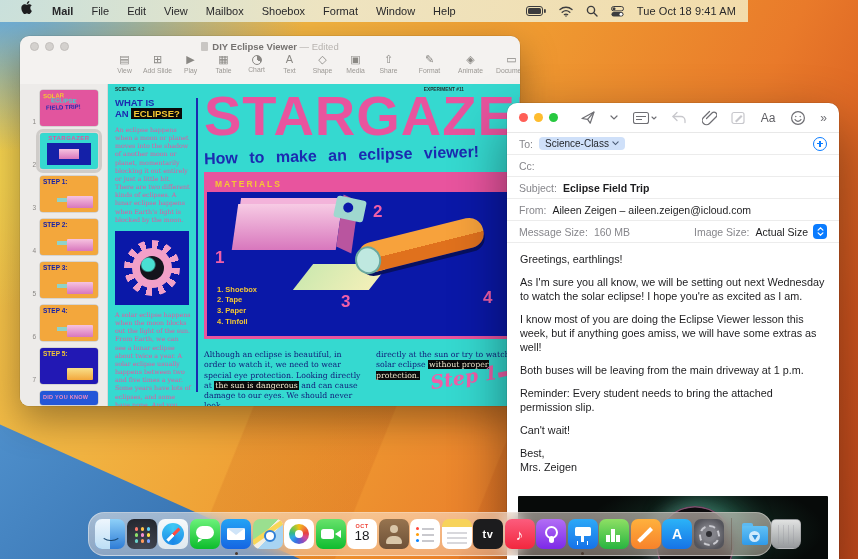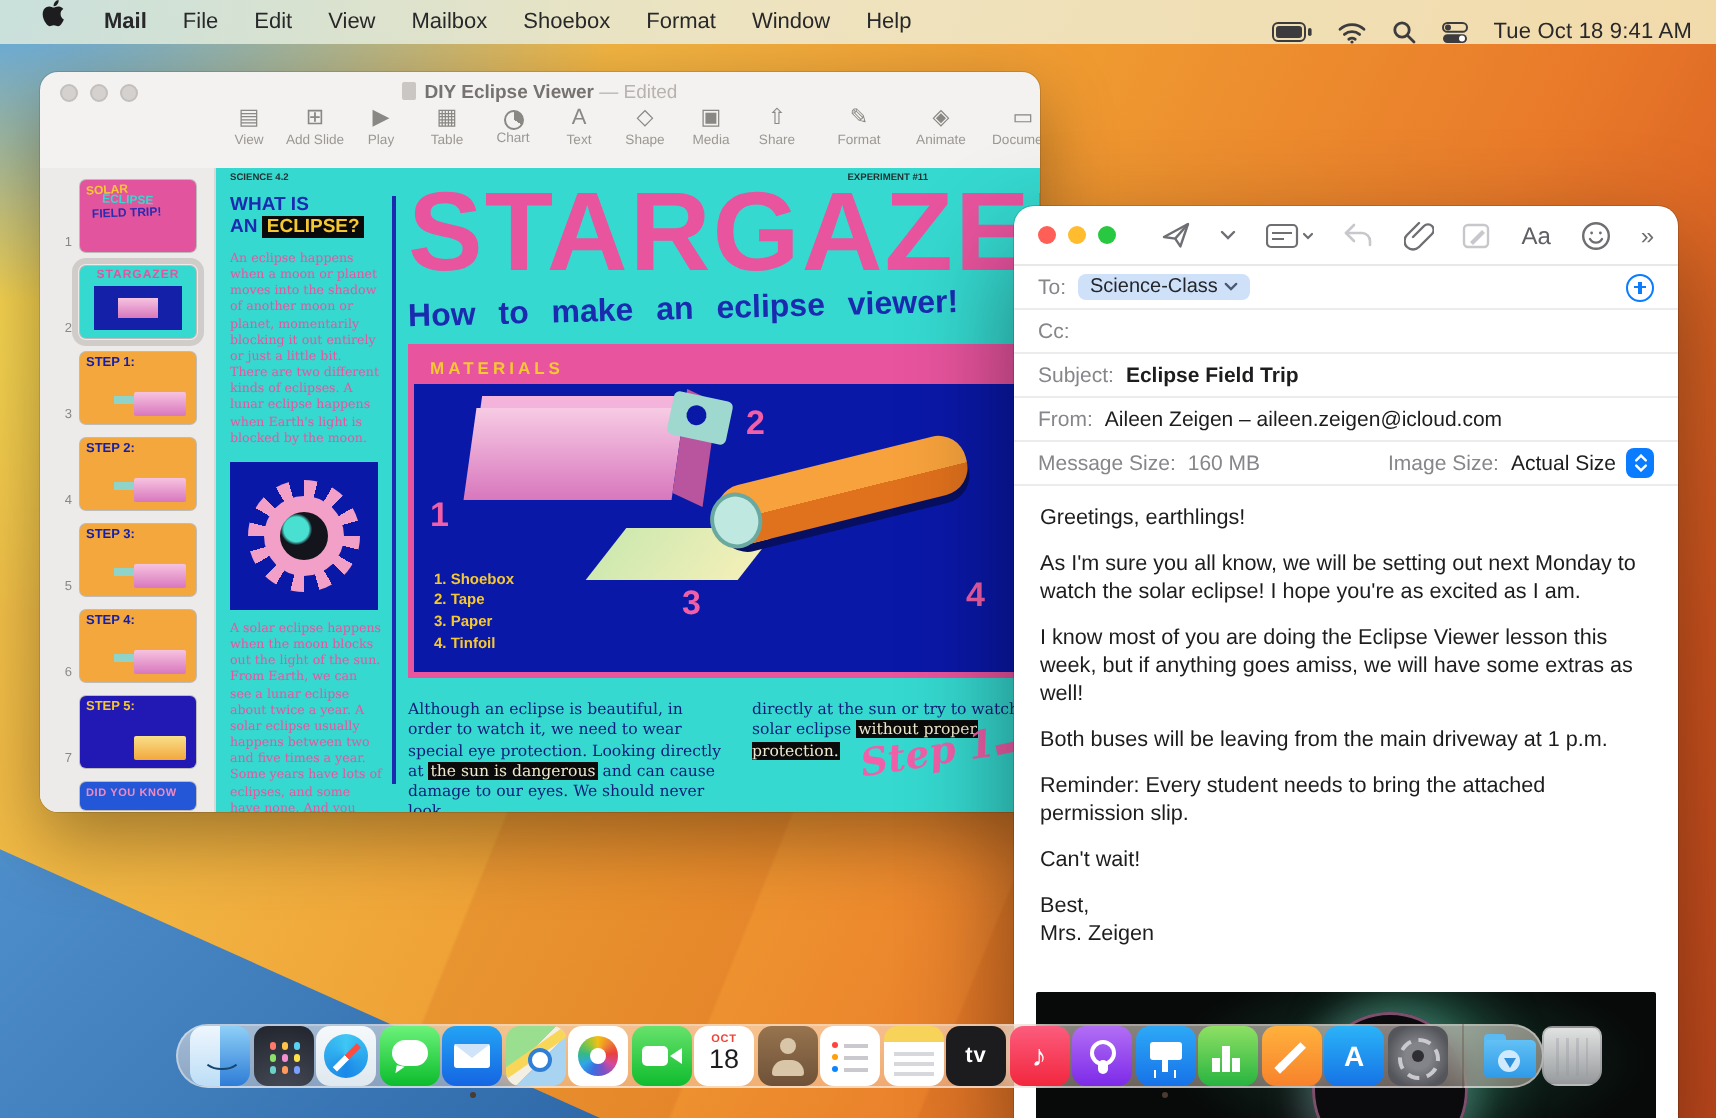--- a/index.html
+++ b/index.html
@@ -9,23 +9,23 @@
       radial-gradient(120% 90% at 0% 0%, #57a6e8 0%, rgba(87,166,232,0) 30%),
       radial-gradient(90% 60% at -5% 30%, #f3d24f 0%, rgba(243,210,79,0) 42%),
       linear-gradient(118deg, #f2cb4e 0%, #f1b341 28%, #ef9a31 48%, #e97a2a 70%, #d4561f 88%, #c54a1d 100%);
   }
   .wp-stripes { position:absolute; left:0; right:0; top:58%; bottom:0; pointer-events:none;
     background:linear-gradient(112deg, transparent 30%, rgba(190,80,20,.16) 30.2% 45%, transparent 45.2% 58%, rgba(190,80,20,.18) 58.2% 76%, transparent 76.2%); }
   .wp-blue { position:absolute; left:0; top:416px; width:300px; height:143px; pointer-events:none;
     background:linear-gradient(135deg,#4f90cc,#2f69a9); clip-path:polygon(0 6%, 100% 100%, 0 100%); }
 
   
-  .menubar { position:absolute; left:0; top:0; width:858px; height:22px; z-index:60;
+  .menubar { position:absolute; left:0; top:0; width:748px; height:22px; z-index:60;
     background:linear-gradient(90deg, rgba(211,229,219,.92), rgba(238,233,206,.9) 45%, rgba(243,230,185,.9));
-    display:flex; align-items:flex-end; font-size:11px; color:#28282a; padding:0 12px; }
+    display:flex; align-items:center; font-size:11px; color:#28282a; padding:0 12px; }
   .mb-item { padding:0 9px; line-height:22px; }
   .mb-app { font-weight:700; }
   .mb-right { margin-left:auto; display:flex; align-items:center; gap:13px; }
   .mb-clock { font-size:11px; letter-spacing:.1px; }
   .mb-ic { display:flex; align-items:center; }
 
   
   .lights { display:flex; gap:6px; align-items:center; }
   .lt { width:9px; height:9px; border-radius:50%; }
   .lt-inactive { background:#d4d1ce; border:.5px solid #c2bfbc; }
@@ -136,21 +136,21 @@
   .mail-body { padding:9px 13px 4px; font-size:10.8px; line-height:1.3; color:#1d1d1f; }
   .mail-body p { margin-bottom:9px; }
   .mail-body .sig { margin-bottom:16px; }
   .attachment { margin:2px 11px 10px; height:106px; background:#070a09; position:relative; overflow:hidden; border-radius:1px; }
   .attachment::before { content:""; position:absolute; inset:0;
     background:radial-gradient(55% 65% at 60% 32%, rgba(46,120,92,.4), transparent 70%); }
   .moon { position:absolute; left:57%; top:46%; width:78px; height:78px; margin:-39px 0 0 -39px; border-radius:50%; background:#0b0a0c;
     box-shadow:0 0 16px 5px rgba(110,215,185,.22), 12px -9px 26px 5px rgba(80,205,165,.25), -5px 9px 22px 2px rgba(225,115,195,.16), inset 0 0 0 1.5px rgba(238,148,205,.5); }
 
   
-  .dock { position:absolute; left:88px; top:512px; width:684px; height:32px; z-index:50;
+  .dock { position:absolute; left:88px; top:512px; width:684px; height:44px; z-index:50;
     background:linear-gradient(180deg, rgba(255,243,233,.52), rgba(250,225,210,.42));
     border:1px solid rgba(255,255,255,.4); border-radius:16px; backdrop-filter:blur(8px);
     display:flex; align-items:center; padding:0 6px; gap:1.5px;justify-content:space-between; }
   .dk { width:30px; height:30px; border-radius:7px; position:relative; flex:none; }
   .run-dot { position:absolute; left:50%; bottom:-6px; width:3px; height:3px; margin-left:-1.5px; border-radius:50%; background:#4a3a30; }
   .i-finder { background:linear-gradient(180deg,#8ed0f8,#2e7cd6); overflow:hidden; }
   .i-finder::before { content:""; position:absolute; left:0; top:0; bottom:0; width:50%; background:linear-gradient(180deg,#eef6fd,#bcdef6); }
   .i-finder::after { content:""; position:absolute; left:20%; top:26%; width:60%; height:42%; border:1.6px solid #17456f; border-color:transparent transparent #17456f transparent; border-radius:50%; }
   .i-launchpad { background:radial-gradient(circle at 50% 130%, #4b515e, #22252d); }
   .i-launchpad::before { content:""; position:absolute; left:8px; top:8px; width:3.5px; height:3.5px; border-radius:50%; background:#ff7a6c;
@@ -538,21 +538,21 @@
               <path d="M1 4 L4 1 L7 4"></path>
             </svg>
           <svg width="7" height="4" viewBox="0 0 8 5" fill="none" stroke="#fff" stroke-width="1.5" stroke-linecap="round">
               <path d="M1 1 L4 4 L7 1"></path>
             </svg>
         </span>
       </span>
     </div>
     <div class="mail-body">
       <p>Greetings, earthlings!</p>
-      <p>As I'm sure you all know, we will be setting out next Monday to watch the solar eclipse! I hope you're as excited as I am.</p>
+      <p>As I'm sure you all know, we will be setting out next Wednesday to watch the solar eclipse! I hope you're as excited as I am.</p>
       <p>I know most of you are doing the Eclipse Viewer lesson this week, but if anything goes amiss, we will have some extras as well!</p>
       <p>Both buses will be leaving from the main driveway at 1 p.m.</p>
       <p>Reminder: Every student needs to bring the attached permission slip.</p>
       <p>Can't wait!</p>
       <p class="sig"><span>Best,</span><br><span>Mrs. Zeigen</span></p>
     </div>
     <div class="attachment">
 
       <div class="moon"></div>
     </div>

